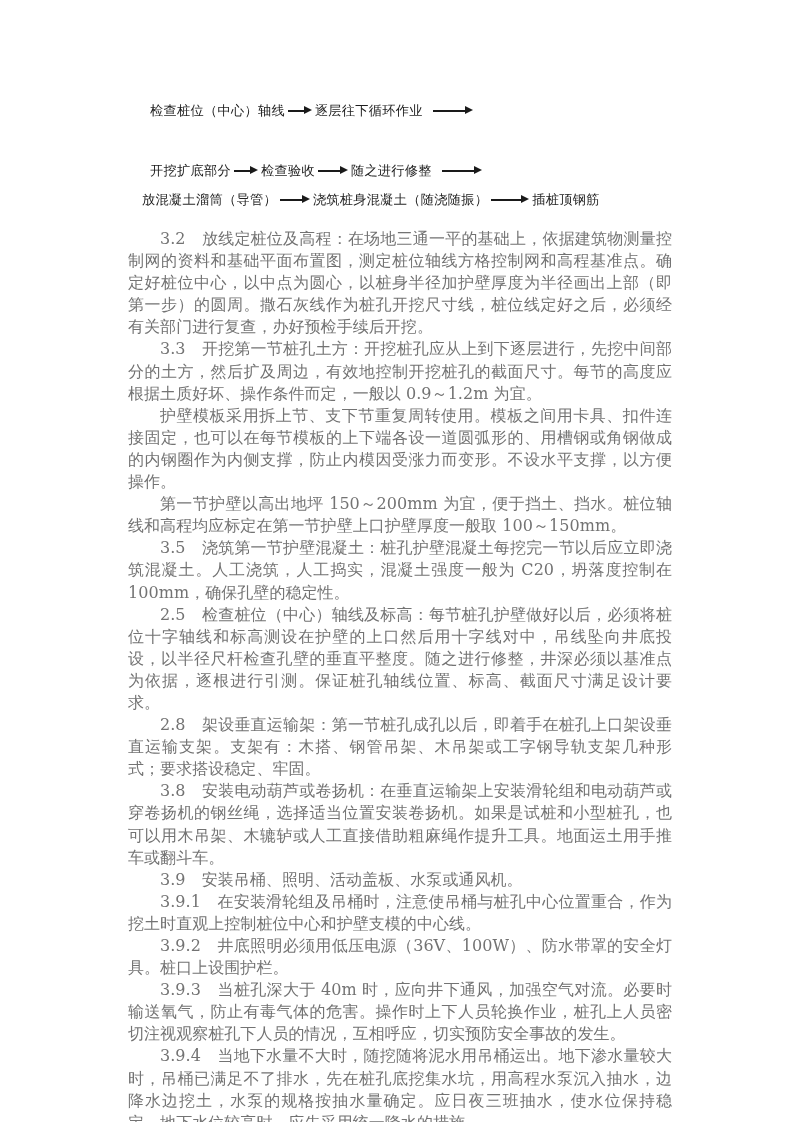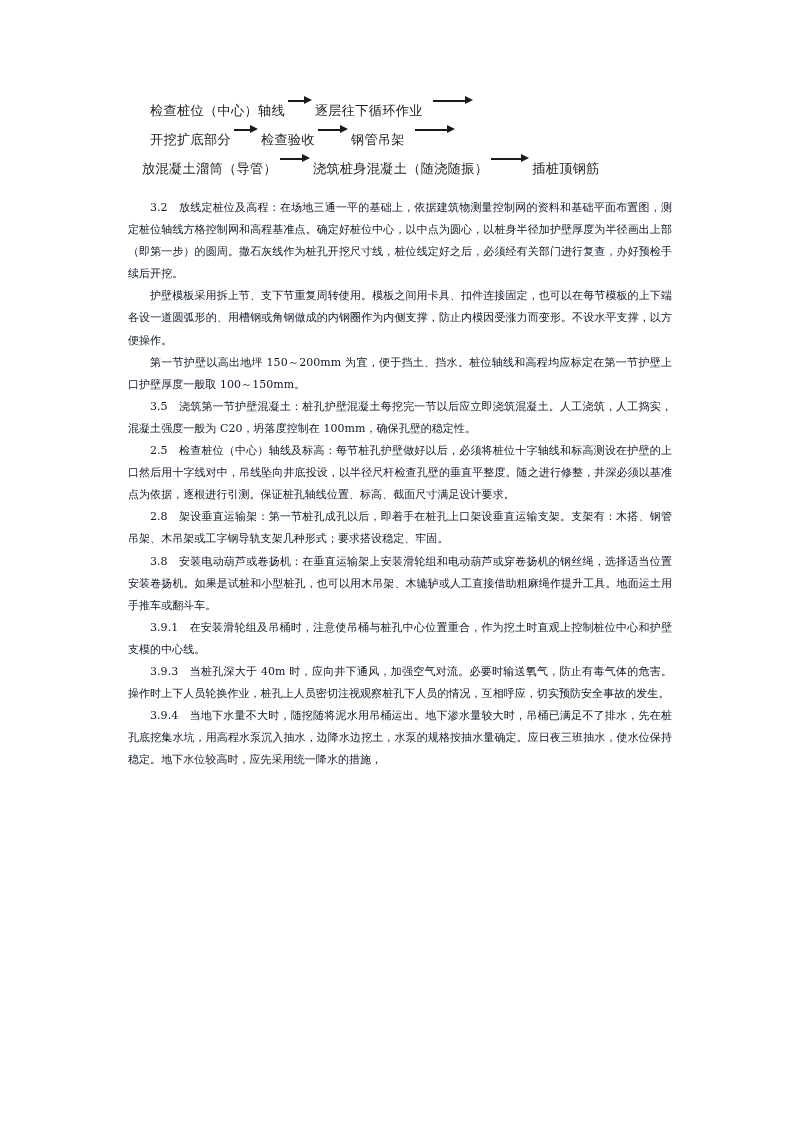--- a/index.html
+++ b/index.html
@@ -23,29 +23,30 @@
     padding: 96px 121px 0 128px;
     background: #ffffff;
   }
 
   
   .flow-block {
     margin: 0 0 6px 0;
   }
   .flow-row {
     display: flex;
+    align-items: center;
     height: 29px;
     font-size: 13.2px;
     line-height: 29px;
     letter-spacing: 0.3px;
     color: #1e1e1e;
     white-space: nowrap;
   }
   .flow-row.indent-1 { padding-left: 22px; }
-  .flow-row.indent-2 { padding-left: 22px; }
+  .flow-row.indent-2 { padding-left: 22px; margin-top: 31px; }
   .flow-row.indent-3 { padding-left: 14px; }
 
   .flow-node {
     display: inline-block;
   }
   .arrow {
     display: inline-block;
     position: relative;
     height: 9px;
     margin: 0 3px;
@@ -76,26 +77,26 @@
   .arrow.long .shaft { width: 31px; }
   .arrow.tail  { width: 40px; margin-left: 10px; }
   .arrow.tail .shaft { width: 33px; }
 
   
   .body-text {
     margin-top: 14px;
   }
   p.para {
     margin: 0;
-    font-size: 11px;
+    font-size: 16px;
     line-height: 22.1px;
     text-align: justify;
     text-justify: inter-ideograph;
     text-indent: 2em;
-    color: #0f172a;
+    color: #737373;
     letter-spacing: 0.05px;
   }
 </style>
 </head>
 <body>
 
 <div class="page">
 
   <div class="flow-block">
 
@@ -116,21 +117,21 @@
       <span class="flow-node">开挖扩底部分</span>
       <span class="arrow short">
           <span class="shaft"></span>
           <span class="head"></span>
         </span>
       <span class="flow-node">检查验收</span>
       <span class="arrow mid">
           <span class="shaft"></span>
           <span class="head"></span>
         </span>
-      <span class="flow-node">钢管吊架</span>
+      <span class="flow-node">随之进行修整</span>
       <span class="arrow tail">
           <span class="shaft"></span>
           <span class="head"></span>
         </span>
     </div>
 
     <div class="flow-row indent-3">
       <span class="flow-node">放混凝土溜筒（导管）</span>
       <span class="arrow mid">
           <span class="shaft"></span>
@@ -141,24 +142,27 @@
           <span class="shaft"></span>
           <span class="head"></span>
         </span>
       <span class="flow-node">插桩顶钢筋</span>
     </div>
 
   </div>
 
   <div class="body-text">
     <p class="para">3.2　放线定桩位及高程：在场地三通一平的基础上，依据建筑物测量控制网的资料和基础平面布置图，测定桩位轴线方格控制网和高程基准点。确定好桩位中心，以中点为圆心，以桩身半径加护壁厚度为半径画出上部（即第一步）的圆周。撒石灰线作为桩孔开挖尺寸线，桩位线定好之后，必须经有关部门进行复查，办好预检手续后开挖。</p>
+    <p class="para">3.3　开挖第一节桩孔土方：开挖桩孔应从上到下逐层进行，先挖中间部分的土方，然后扩及周边，有效地控制开挖桩孔的截面尺寸。每节的高度应根据土质好坏、操作条件而定，一般以 0.9～1.2m 为宜。</p>
     <p class="para">护壁模板采用拆上节、支下节重复周转使用。模板之间用卡具、扣件连接固定，也可以在每节模板的上下端各设一道圆弧形的、用槽钢或角钢做成的内钢圈作为内侧支撑，防止内模因受涨力而变形。不设水平支撑，以方便操作。</p>
     <p class="para">第一节护壁以高出地坪 150～200mm 为宜，便于挡土、挡水。桩位轴线和高程均应标定在第一节护壁上口护壁厚度一般取 100～150mm。</p>
     <p class="para">3.5　浇筑第一节护壁混凝土：桩孔护壁混凝土每挖完一节以后应立即浇筑混凝土。人工浇筑，人工捣实，混凝土强度一般为 C20，坍落度控制在 100mm，确保孔壁的稳定性。</p>
     <p class="para">2.5　检查桩位（中心）轴线及标高：每节桩孔护壁做好以后，必须将桩位十字轴线和标高测设在护壁的上口然后用十字线对中，吊线坠向井底投设，以半径尺杆检查孔壁的垂直平整度。随之进行修整，井深必须以基准点为依据，逐根进行引测。保证桩孔轴线位置、标高、截面尺寸满足设计要求。</p>
     <p class="para">2.8　架设垂直运输架：第一节桩孔成孔以后，即着手在桩孔上口架设垂直运输支架。支架有：木搭、钢管吊架、木吊架或工字钢导轨支架几种形式；要求搭设稳定、牢固。</p>
     <p class="para">3.8　安装电动葫芦或卷扬机：在垂直运输架上安装滑轮组和电动葫芦或穿卷扬机的钢丝绳，选择适当位置安装卷扬机。如果是试桩和小型桩孔，也可以用木吊架、木辘轳或人工直接借助粗麻绳作提升工具。地面运土用手推车或翻斗车。</p>
+    <p class="para">3.9　安装吊桶、照明、活动盖板、水泵或通风机。</p>
     <p class="para">3.9.1　在安装滑轮组及吊桶时，注意使吊桶与桩孔中心位置重合，作为挖土时直观上控制桩位中心和护壁支模的中心线。</p>
+    <p class="para">3.9.2　井底照明必须用低压电源（36V、100W）、防水带罩的安全灯具。桩口上设围护栏。</p>
     <p class="para">3.9.3　当桩孔深大于 40m 时，应向井下通风，加强空气对流。必要时输送氧气，防止有毒气体的危害。操作时上下人员轮换作业，桩孔上人员密切注视观察桩孔下人员的情况，互相呼应，切实预防安全事故的发生。</p>
     <p class="para">3.9.4　当地下水量不大时，随挖随将泥水用吊桶运出。地下渗水量较大时，吊桶已满足不了排水，先在桩孔底挖集水坑，用高程水泵沉入抽水，边降水边挖土，水泵的规格按抽水量确定。应日夜三班抽水，使水位保持稳定。地下水位较高时，应先采用统一降水的措施，</p>
   </div>
 
 </div>
 
 </body></html>

